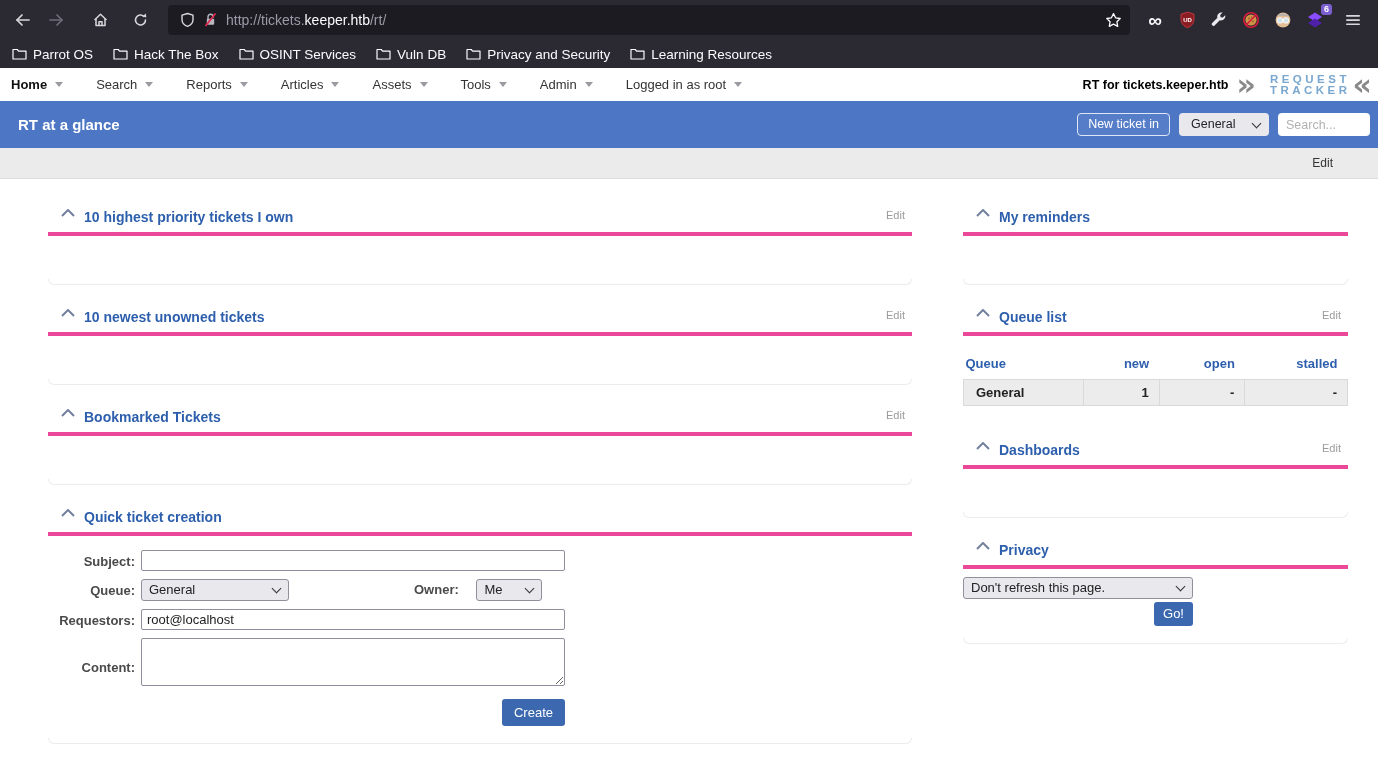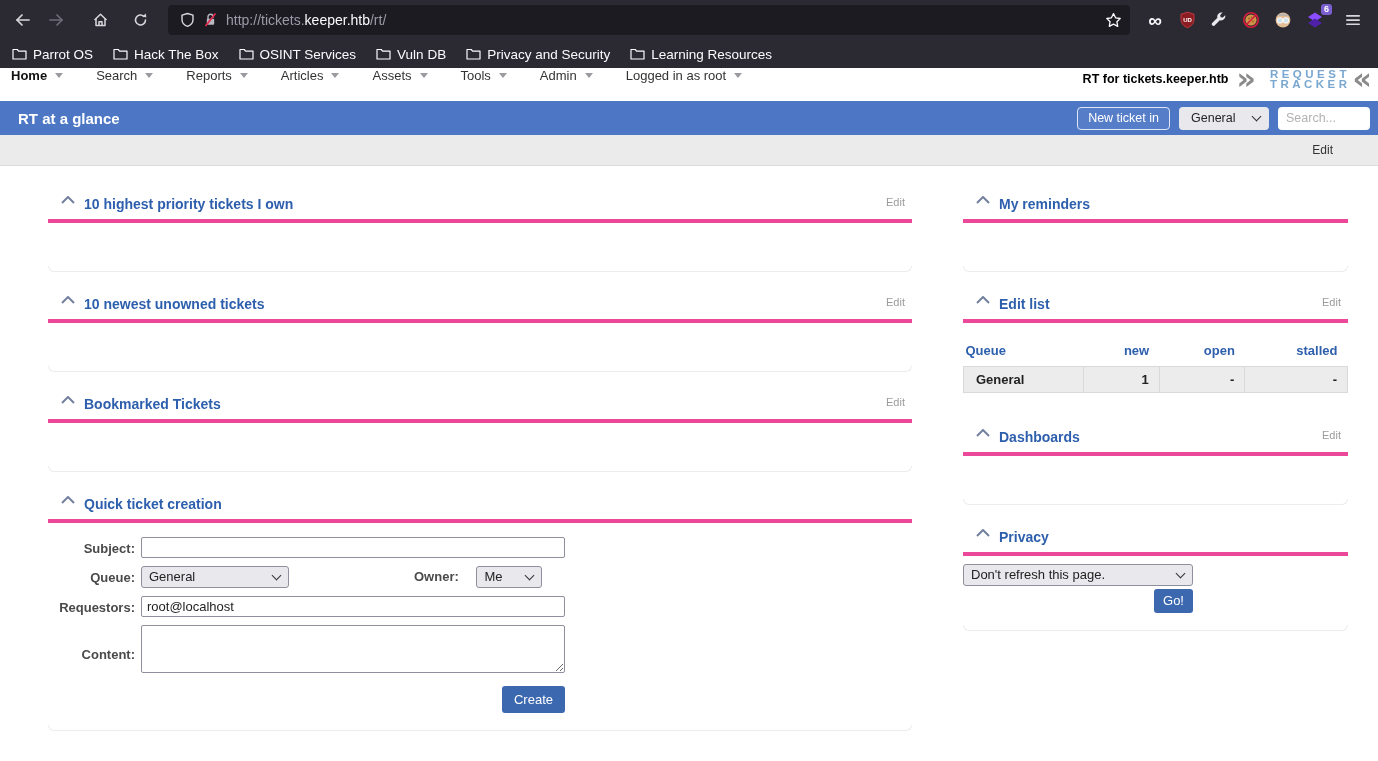--- a/index.html
+++ b/index.html
@@ -15,34 +15,34 @@
   .url-dim { color:#9b9aa6; }
   .url-domain { color:#fbfbfe; }
   .ext-icon { width:30px; height:30px; display:flex; align-items:center; justify-content:center; position:relative; flex:0 0 auto; }
   .ext-badge { position:absolute; top:-1px; right:-2px; background:#7b5fd0; color:#fff; font-size:9px; line-height:11px; padding:0 3px; border-radius:3px; font-weight:bold; }
   .infinity { color:#fbfbfe; font-size:19px; font-weight:bold; line-height:1; }
 
   .bookmarks { height:28px; background:#2b2a33; display:flex; align-items:center; gap:20px; padding:0 12px; }
   .bm-item { display:flex; align-items:center; gap:6px; color:#fbfbfe; font-size:13.5px; white-space:nowrap; }
 
   
-  .rt-menubar { height:33px; background:#fff; display:flex; align-items:flex-start; padding:0 6px 0 11px; font-size:13px; color:#333; }
+  .rt-menubar { height:33px; background:#fff; display:flex; align-items:center; padding:0 6px 0 11px; font-size:13px; color:#333; }
   .menu-items { display:flex; align-items:center; gap:33px; }
   .menu-item { display:flex; align-items:center; gap:8px; cursor:default; white-space:nowrap; }
   .menu-item.first { font-weight:bold; color:#111; }
   .caret { width:0; height:0; border-left:4px solid transparent; border-right:4px solid transparent; border-top:5px solid #9a9aa0; }
   .menubar-right { margin-left:auto; display:flex; align-items:center; gap:8px; }
   .site-label { font-size:12.5px; font-weight:bold; color:#000; }
   .logo { display:flex; align-items:center; gap:2px; }
   .logo-chev { font-size:30px; color:#8a8a8a; font-weight:bold; line-height:22px; font-family:"DejaVu Sans", sans-serif; }
   .logo-text { display:flex; flex-direction:column; line-height:10.5px;margin-left:12px; }
   .logo-text span { color:#79a7cf; font-size:11.5px; font-weight:bold; letter-spacing:3.5px; }
 
   
-  .rt-header { height:34px; background:#4d77c5; display:flex; align-items:center; padding:0 8px 0 18px; }
+  .rt-header { height:47px; background:#4d77c5; display:flex; align-items:center; padding:0 8px 0 18px; }
   .rt-title { color:#fff; font-weight:bold; font-size:15px; }
   .hdr-right { margin-left:auto; display:flex; align-items:center; gap:9px; }
   .btn-newticket { background:#567dc8; border:1px solid #dfe7f5; color:#fff; font-size:12.5px; border-radius:4px; padding:3px 10px 4px; font-family:inherit; }
   .selwrap { position:relative; display:inline-block; }
   .selwrap::after { content:""; position:absolute; right:9px; top:50%; margin-top:-5px; width:6px; height:6px; border-right:1.7px solid #333; border-bottom:1.7px solid #333; transform:rotate(45deg); pointer-events:none; }
   .hdr-select { appearance:none; -webkit-appearance:none; background:#e9e9ed; border:none; border-radius:4px; font-size:12.5px; color:#23222b; padding:4px 24px 5px 12px; width:90px; font-family:inherit; }
   .hdr-search { width:92px; height:23px; border:none; border-radius:4px; padding:0 8px; font-size:12.5px; font-family:inherit; color:#333; }
   .hdr-search::placeholder { color:#b2b2b2; }
 
   
@@ -437,21 +437,21 @@
         <div class="portlet-bottom"></div>
       </div>
 
       <div class="portlet queue-list-portlet">
         <div class="portlet-header">
           <span class="chev-up">
               <svg width="14" height="8" viewBox="0 0 14 8">
                 <polyline points="1,7 7,1 13,7" stroke="#73809e" stroke-width="2" fill="none" stroke-linejoin="round"></polyline>
               </svg>
             </span>
-          <a class="portlet-title" href="#">Edit list</a>
+          <a class="portlet-title" href="#">Queue list</a>
           <a class="portlet-edit" href="#">Edit</a>
         </div>
         <table class="queue-table">
           <thead>
             <tr>
               <th>Queue</th>
               <th>new</th>
               <th>open</th>
               <th>stalled</th>
             </tr>

